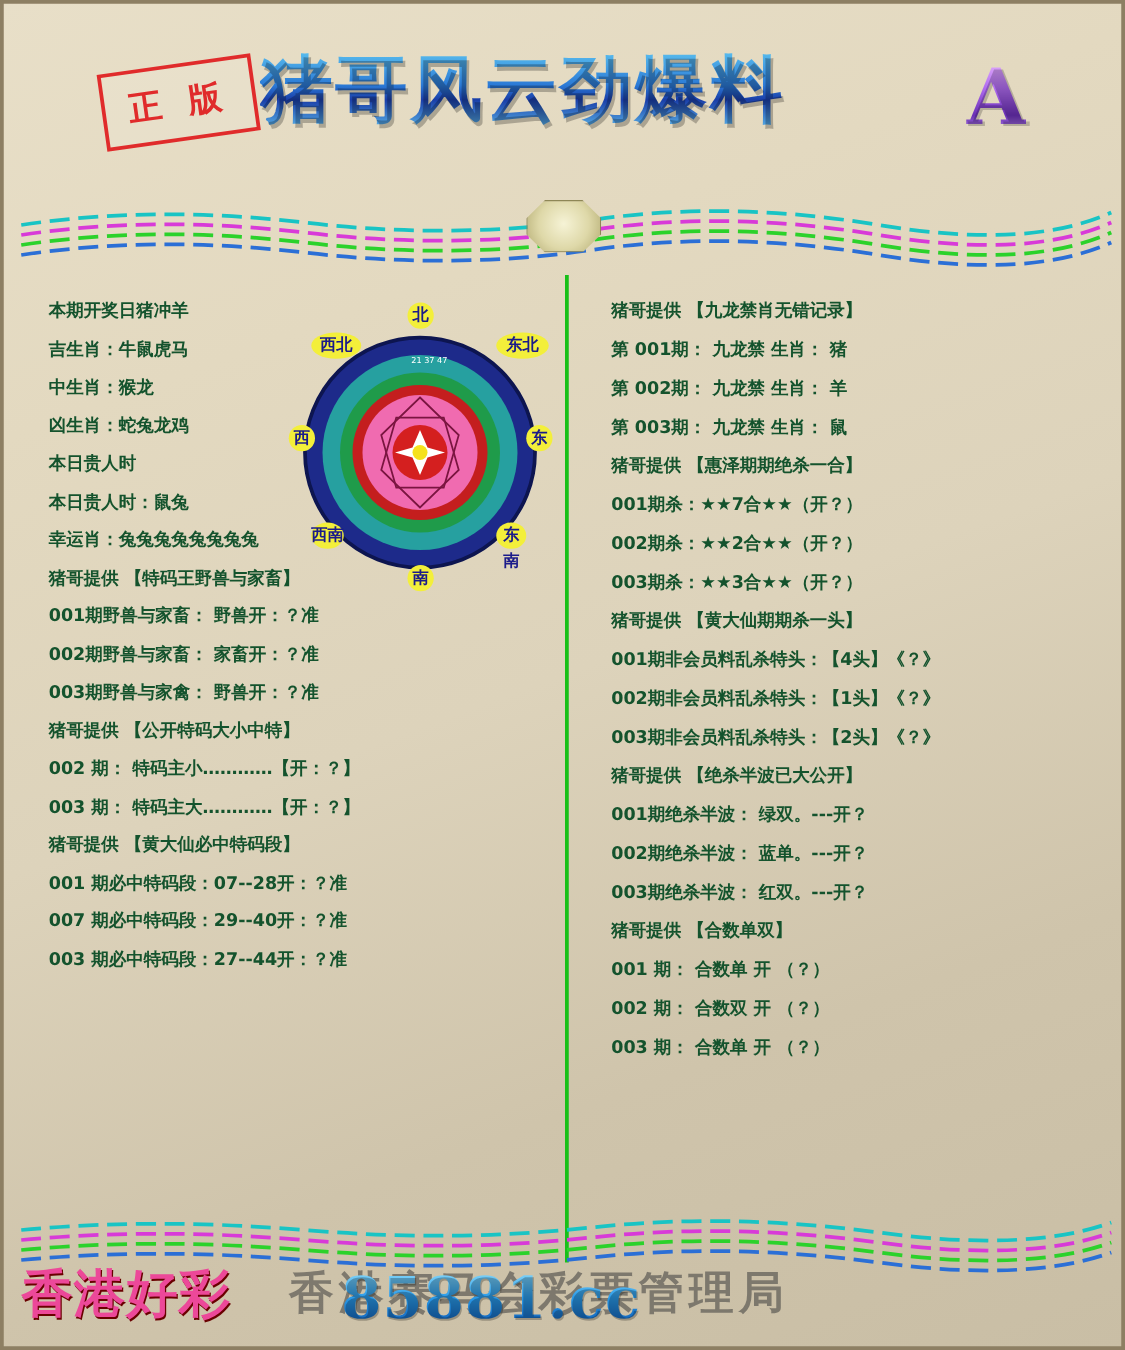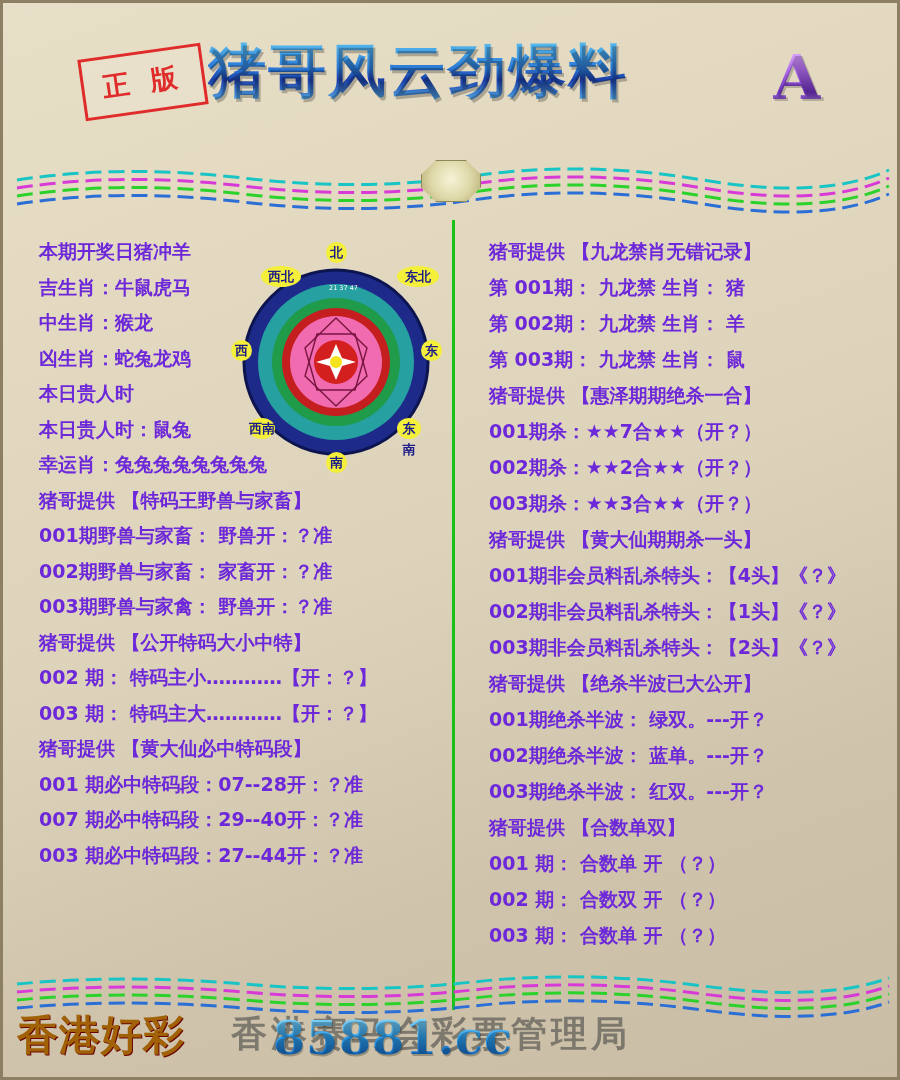--- a/index.html
+++ b/index.html
@@ -103,22 +103,22 @@
     height: 790px;
     background: #18c018;
   }
   .col {
     position: absolute;
     top: 22px;
   }
   .col-left { left: 36px; width: 410px; }
   .col-right { left: 486px; width: 400px; }
   .line {
-    font-size: 19px;
-    color: #6d28d9;
+    font-size: 14px;
+    color: #14532d;
     font-weight: bold;
     line-height: 1.0;
     margin-bottom: 16.5px;
     white-space: nowrap;
     font-family: "DejaVu Sans", sans-serif;
   }
   .col-right .line { margin-bottom: 17px; }
   
   .wheel {
     position: absolute;
@@ -148,21 +148,21 @@
     bottom: 0;
     height: 105px;
   }
   .footer svg { position: absolute; left: 0; top: 0; }
   .foot-red {
     position: absolute;
     left: 14px;
     bottom: 14px;
     font-size: 41px;
     font-weight: bold;
-    color: #a16207;
+    color: #ec4899;
     font-family: "DejaVu Serif", serif;
     text-shadow: 1px 1px 0 #6a0000;
     letter-spacing: 1px;
   }
   .foot-num {
     position: absolute;
     left: 270px;
     bottom: 12px;
     font-size: 46px;
     font-weight: bold;
@@ -225,21 +225,21 @@
           <polygon points="111,168 80,138 92,96 130,96 142,138"></polygon>
         </g>
         <circle cx="111" cy="124" r="22" fill="#d41f1f"></circle>
         <path d="M111,106 L117,120 L131,124 L117,128 L111,142 L105,128 L91,124 L105,120 Z" fill="#ffffff"></path>
         <circle cx="111" cy="124" r="6" fill="#f5e11e"></circle>
         <g fill="#ffffff" font-size="6.5" font-family="DejaVu Sans">
           <text x="104" y="52">21 37 47</text>
         </g>
       </svg>
       <div class="lbl" style="left:101px; top:4px;">北</div>
-      <div class="lbl" style="left:36px; top:28px; width:40px;">西北</div>
+      <div class="lbl" style="left:24px; top:28px; width:40px;">西北</div>
       <div class="lbl" style="left:172px; top:28px; width:42px;">东北</div>
       <div class="lbl" style="left:6px; top:102px;">西</div>
       <div class="lbl" style="left:196px; top:102px;">东</div>
       <div class="lbl" style="left:24px; top:180px; width:26px;">西南</div>
       <div class="lbl" style="left:172px; top:180px; width:24px;">东南</div>
       <div class="lbl" style="left:101px; top:214px;">南</div>
     </div>
 
     <div class="col col-left">
       <div class="line">本期开奖日猪冲羊</div>

